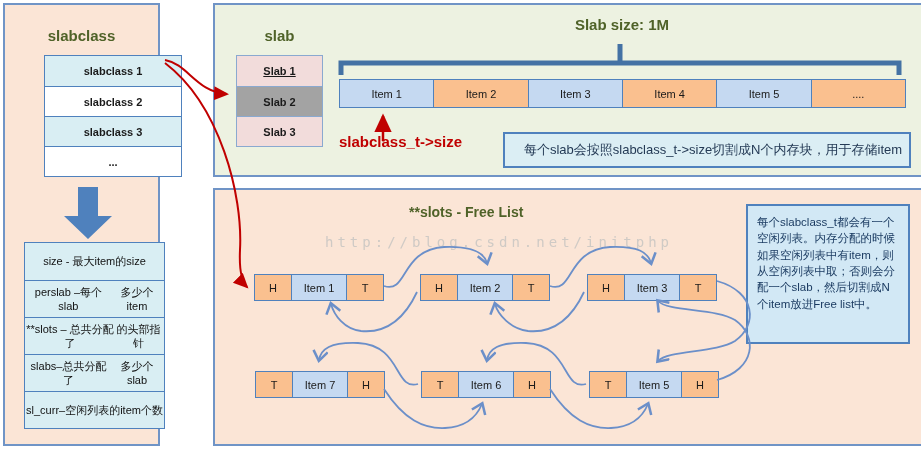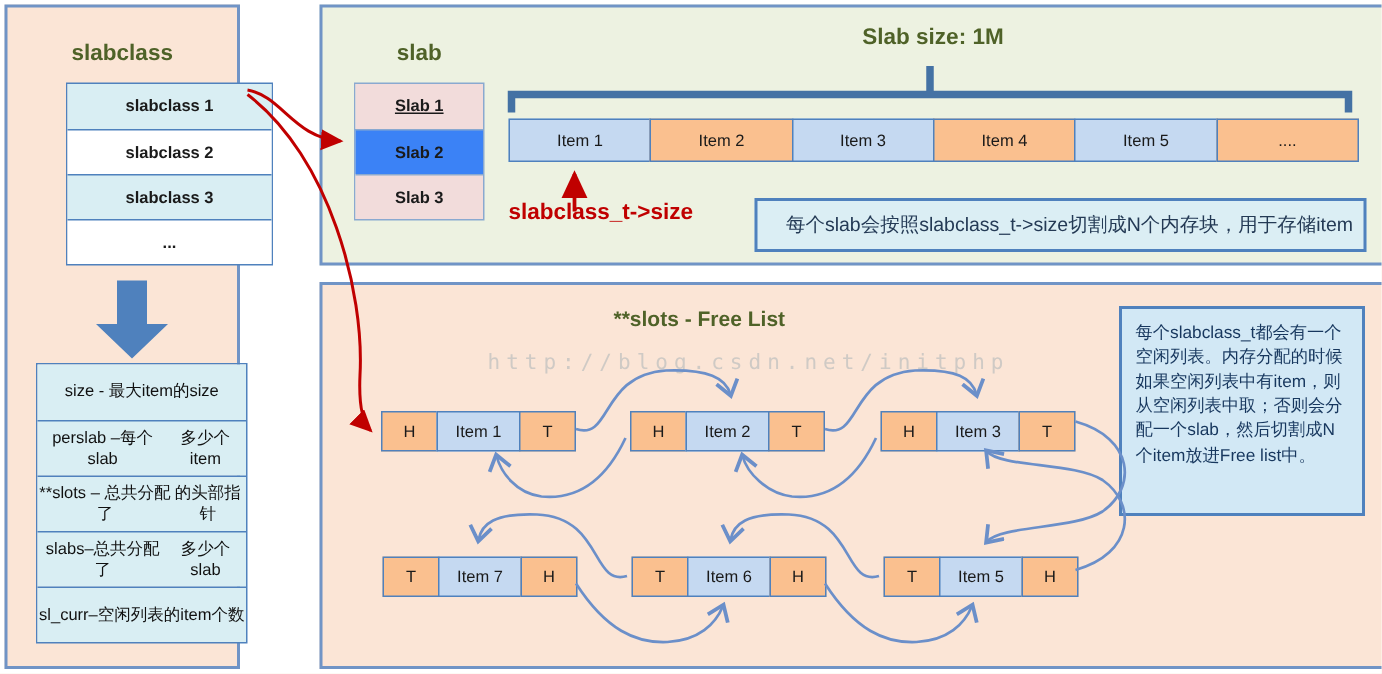--- a/index.html
+++ b/index.html
@@ -27,21 +27,21 @@
                display:flex; flex-direction:row; align-items:center; justify-content:center;
                font-size:11px; color:#111; line-height:1.3; padding:2px 1px; text-align:center; }
   .field-row:first-child { border-top:none; }
 
   
   .slab-list { position:absolute; left:21px; top:50px; width:87px; border:1px solid #8aa9d0; }
   .slab-row { height:30px; display:flex; align-items:center; justify-content:center;
               font-size:11px; font-weight:bold; color:#1a1a1a; border-top:1px solid #8aa9d0; }
   .slab-row:first-child { border-top:none;text-decoration:underline; }
   .slab-row.pink { background:#f2dcdb; }
-  .slab-row.plain { background:#3b82f6; }
+  .slab-row.plain { background:#a3a3a3; }
 
   
   .items-row { position:absolute; left:124px; top:74px; width:567px; height:29px; display:flex; }
   .item-cell { flex:1; border:1px solid #4f81bd; margin-left:-1px; display:flex; align-items:center;
                justify-content:center; font-size:11px; color:#1a1a1a; }
   .item-cell:first-child { margin-left:0; }
   .item-cell.blue { background:#c5d9f1; }
   .item-cell.orange { background:#fac08f; }
 
   .note-box { position:absolute; left:288px; top:127px; width:408px; height:36px;

